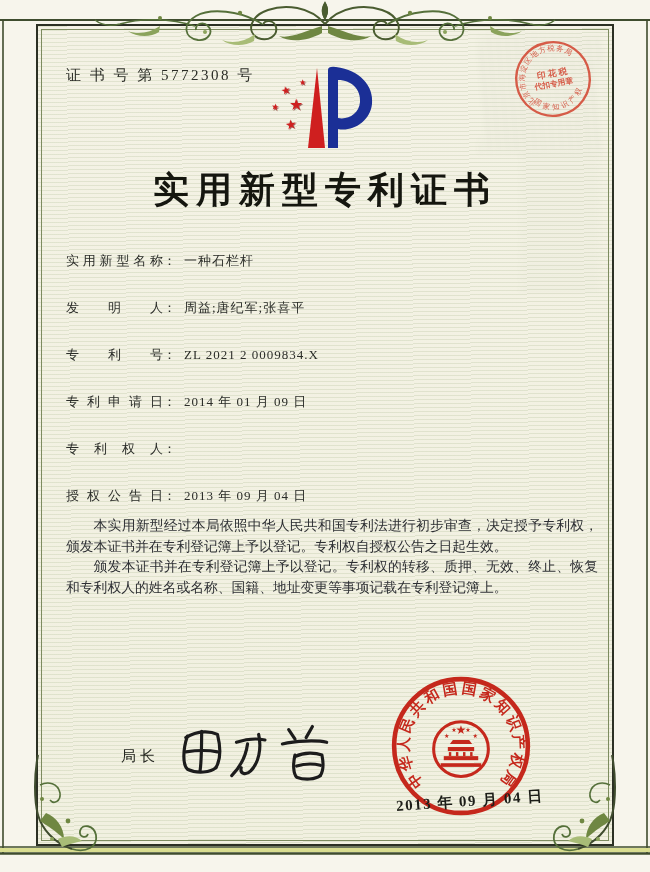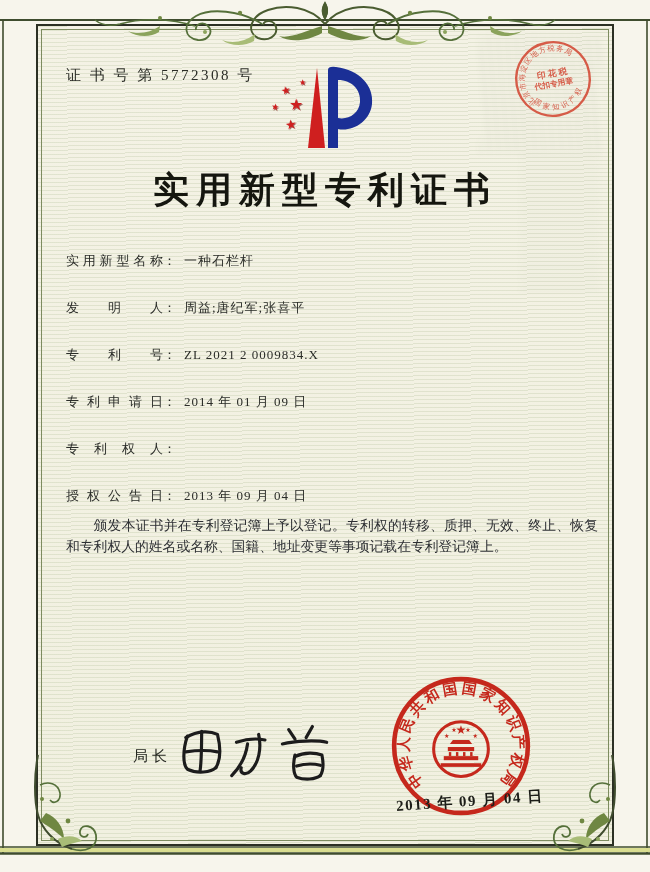--- a/index.html
+++ b/index.html
@@ -34,21 +34,21 @@
   .fields{position:absolute;left:66px;top:252px;width:520px;}
   .frow{display:flex;align-items:baseline;height:21px;margin-bottom:26px;font-size:13px;color:#2a2c28;}
   .flabel{display:inline-block;width:97px;text-align:justify;text-align-last:justify;letter-spacing:0;}
   .fcolon{margin-right:8px;}
   .fvalue{letter-spacing:1px;text-align:right;}
 
   .body-text{position:absolute;left:66px;top:516px;width:532px;
              font-size:13.8px;line-height:20.6px;color:#2d2f33;text-align:justify;}
   .body-text p{margin:0;text-indent:2em;}
 
-  .sig-role{position:absolute;left:133px;top:747px;font-size:15px;letter-spacing:4px;color:#23251f;}
+  .sig-role{position:absolute;left:121px;top:747px;font-size:15px;letter-spacing:4px;color:#23251f;}
   .sig-svg{position:absolute;left:170px;top:711px;}
   .sr-only{position:absolute;width:1px;height:1px;overflow:hidden;clip:rect(0 0 0 0);white-space:nowrap;}
 
   .seal-svg{position:absolute;left:385px;top:670px;}
   .seal-date{position:absolute;left:396px;top:791px;width:170px;
              font-size:15px;font-weight:600;letter-spacing:1.5px;color:#1c1d18;
              transform:rotate(-4deg);}
   .stamp-svg{position:absolute;left:507px;top:33px;transform:rotate(-10deg);opacity:.92;}
 
   .footer{position:absolute;left:0;top:872px;width:650px;text-align:left;
@@ -146,20 +146,21 @@
         <span class="fcolon">：</span>
     </div>
     <div class="frow">
       <span class="flabel">授权公告日</span>
         <span class="fcolon">：</span>
         <span class="fvalue">2013 年 09 月 04 日</span>
     </div>
   </div>
 
   <div class="body-text">
+    <p>本实用新型经过本局依照中华人民共和国专利法进行初步审查，决定授予专利权，颁发本证书并在专利登记簿上予以登记。专利权自授权公告之日起生效。</p>
     <p>颁发本证书并在专利登记簿上予以登记。专利权的转移、质押、无效、终止、恢复和专利权人的姓名或名称、国籍、地址变更等事项记载在专利登记簿上。</p>
   </div>
 
   <div class="sig-role">局长</div>
   <span class="sr-only">田力普</span>
   <svg class="sig-svg" width="182" height="88" viewBox="0 0 230 92">
     <g stroke="#1c1c1c" stroke-width="4" fill="none" stroke-linecap="round" stroke-linejoin="round">
       <path d="M22,22 C16,40 16,58 22,64 C34,70 52,68 58,62"></path>
       <path d="M20,24 C36,14 52,16 60,20 C64,36 64,52 58,62"></path>
       <path d="M40,16 C40,34 40,52 38,66"></path>

